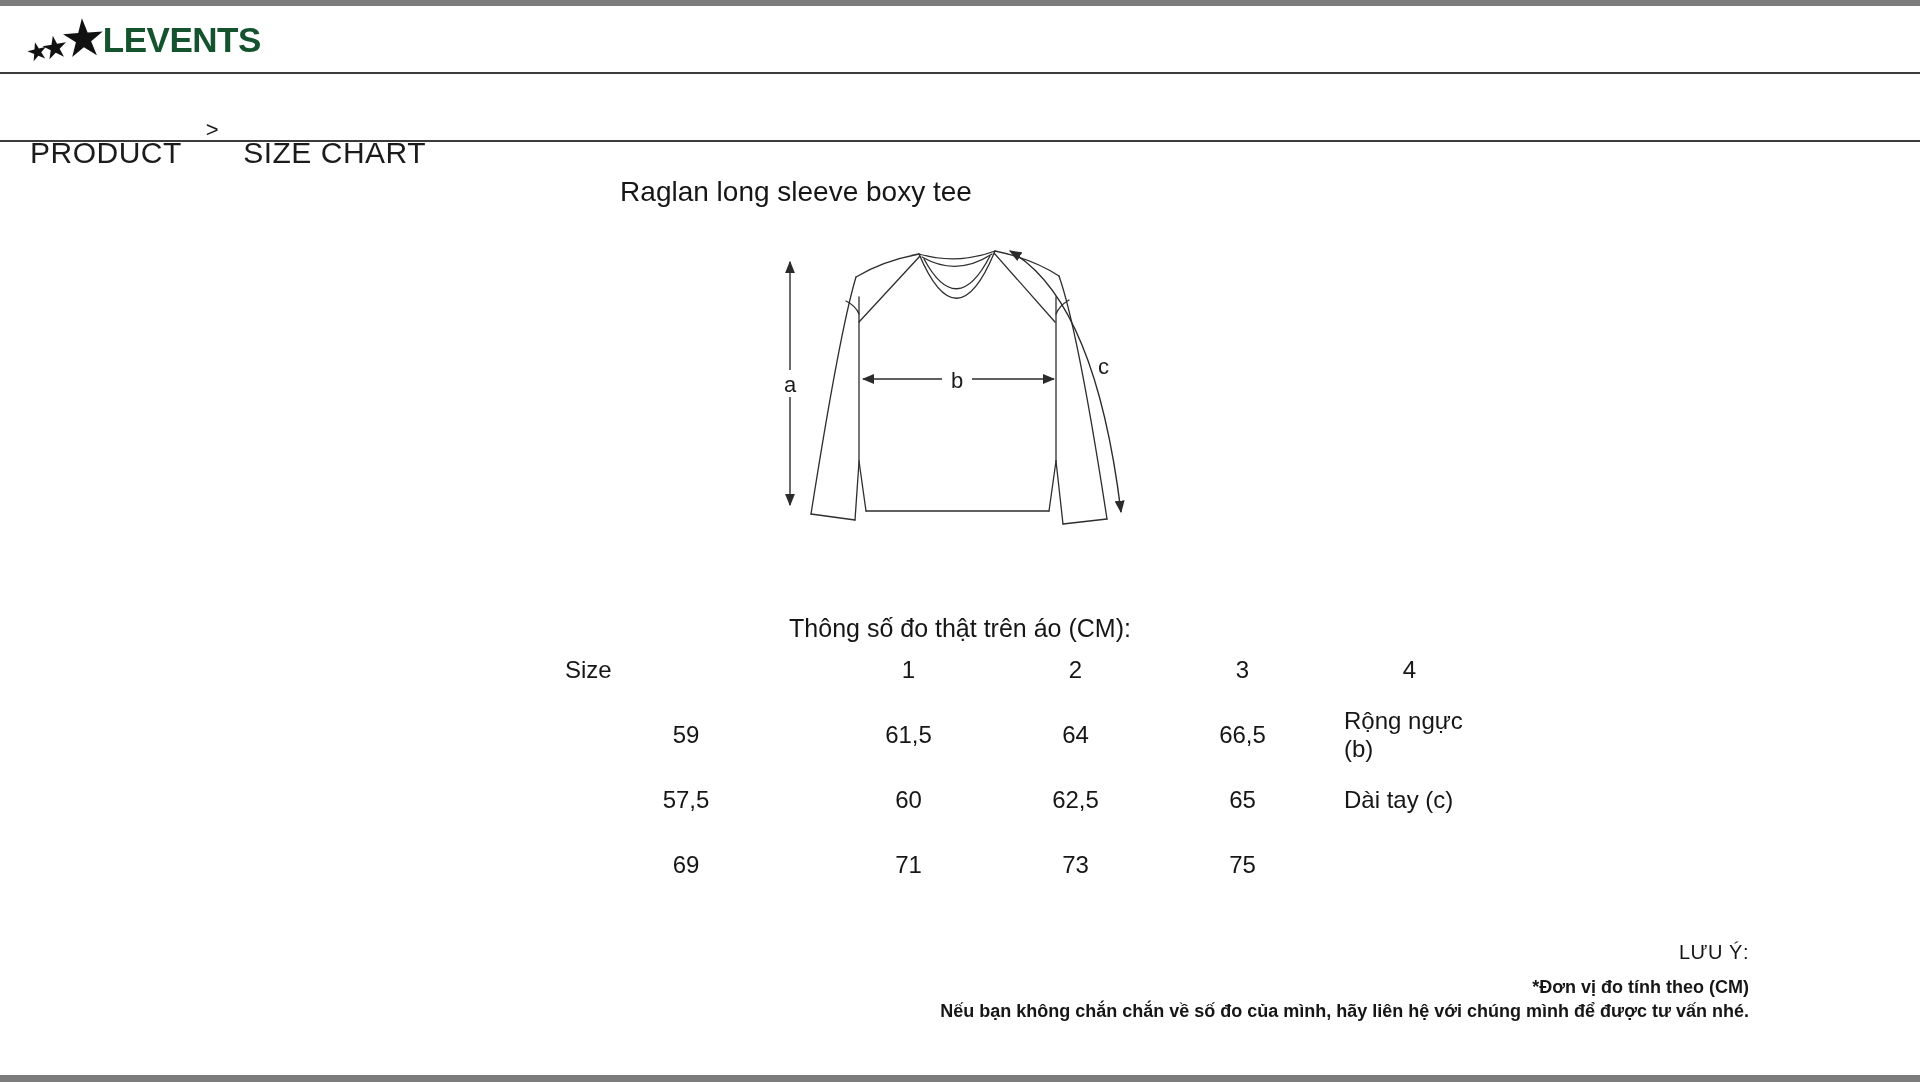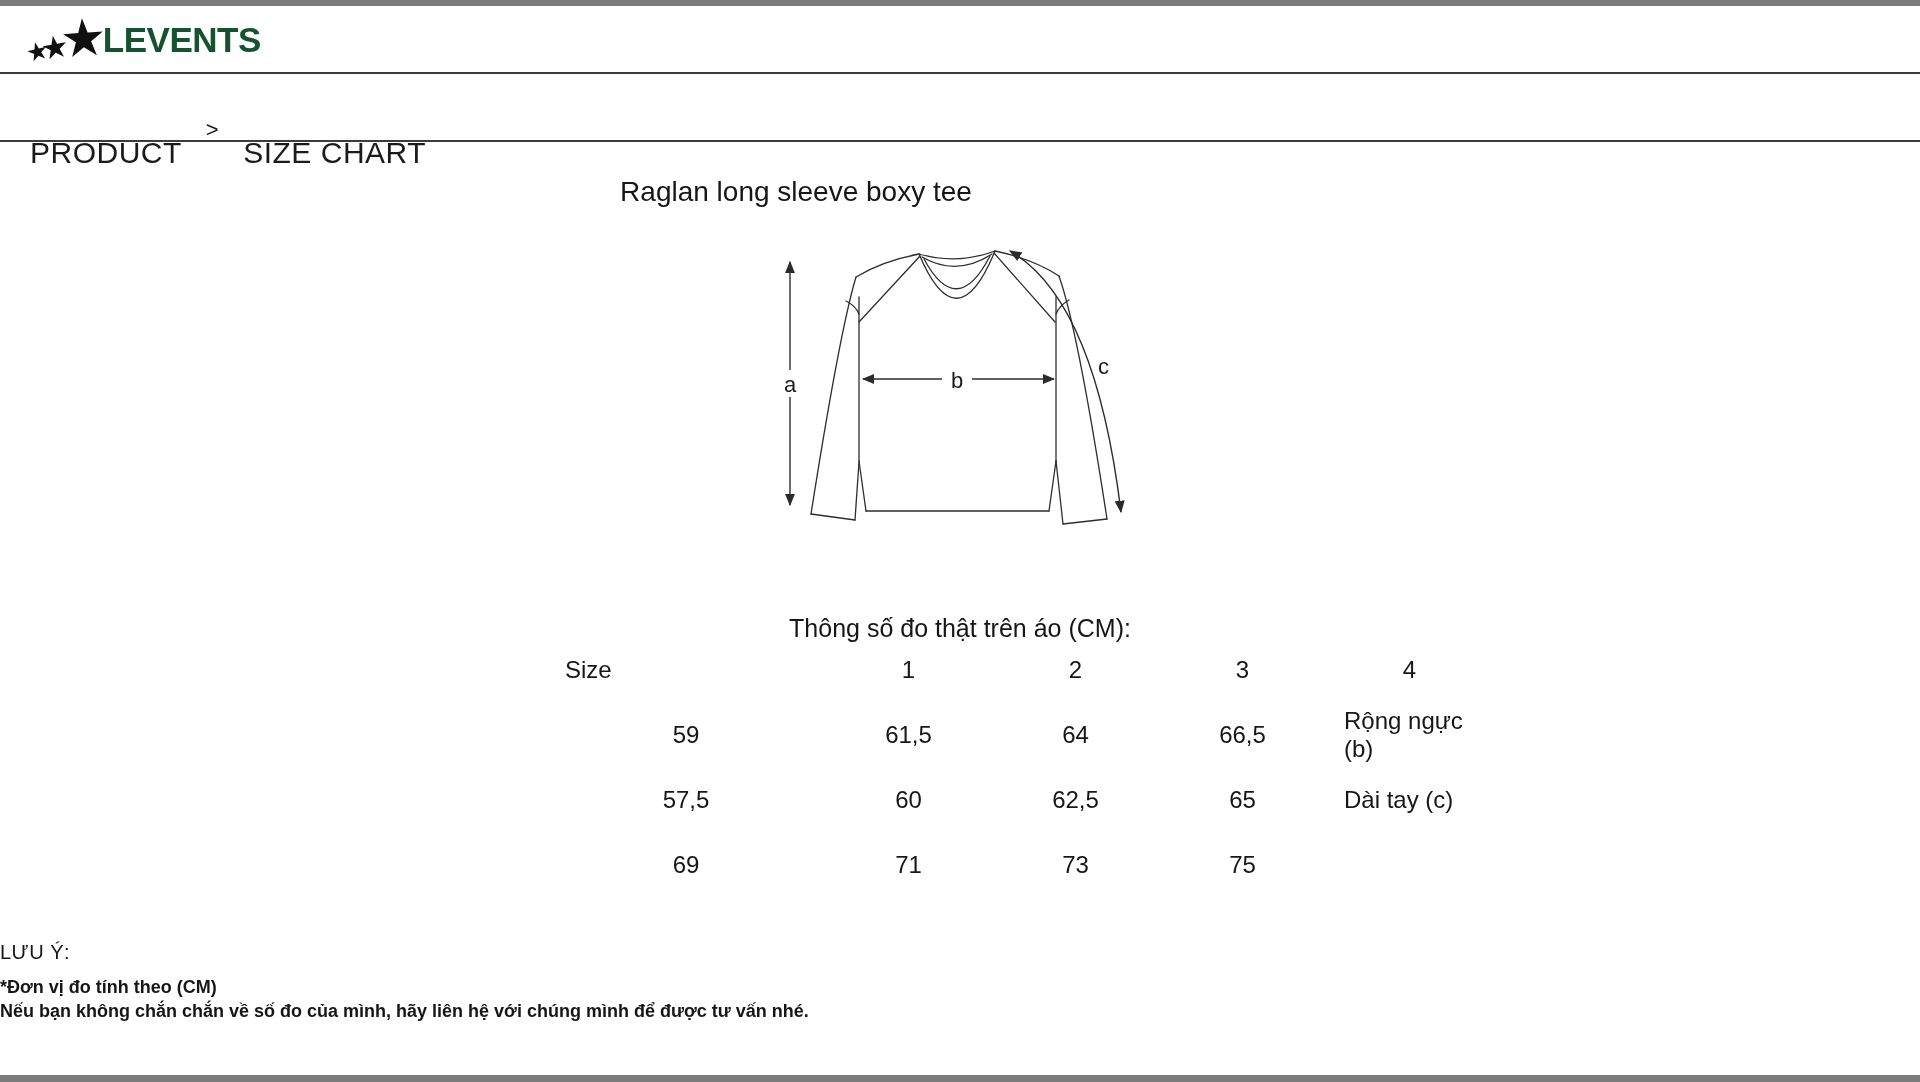--- a/index.html
+++ b/index.html
@@ -125,21 +125,21 @@
   }
   .size-table .rlabel {
     justify-content: flex-start;
     padding-left: 8px;
   }
 
   .notes {
     position: absolute;
     left: 0;
     width: 1749px;
-    text-align: left;
+    text-align: right;
     color: #161616;
   }
   .notes-heading {
     top: 941px;
     font-size: 20px;
     font-weight: 500;
     letter-spacing: 0.5px;
   }
   .notes-lines {
     top: 975px;

